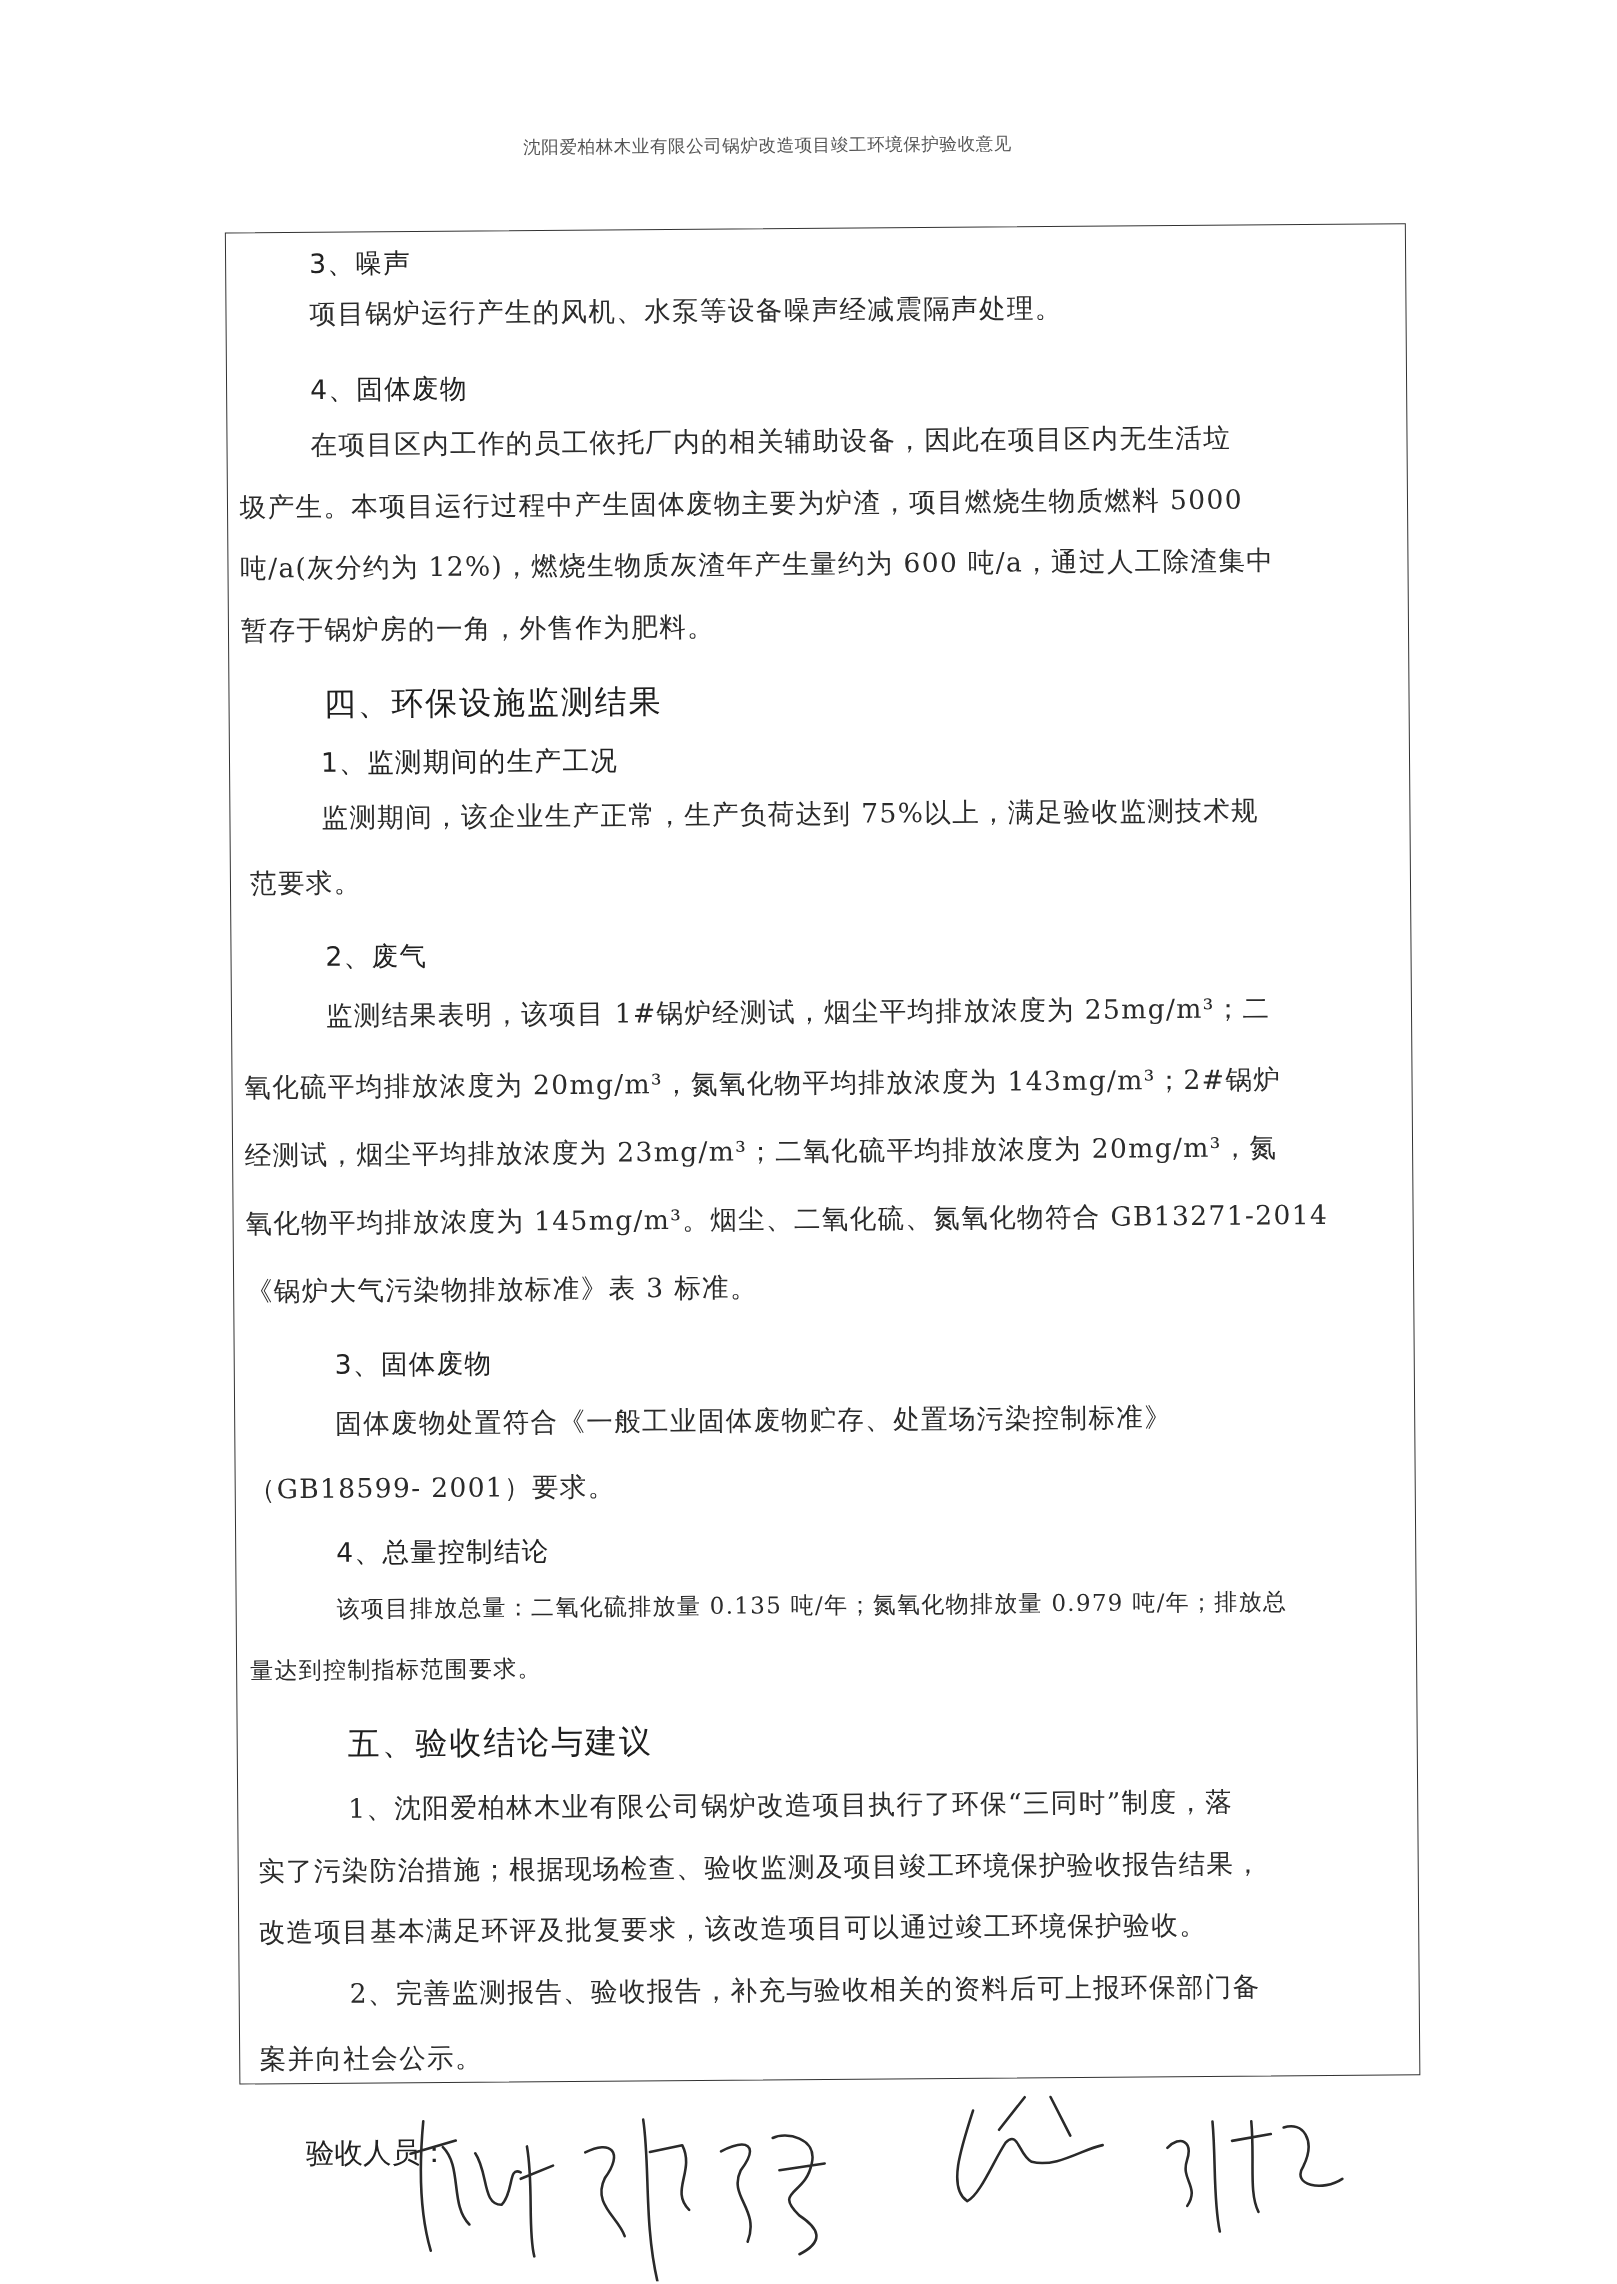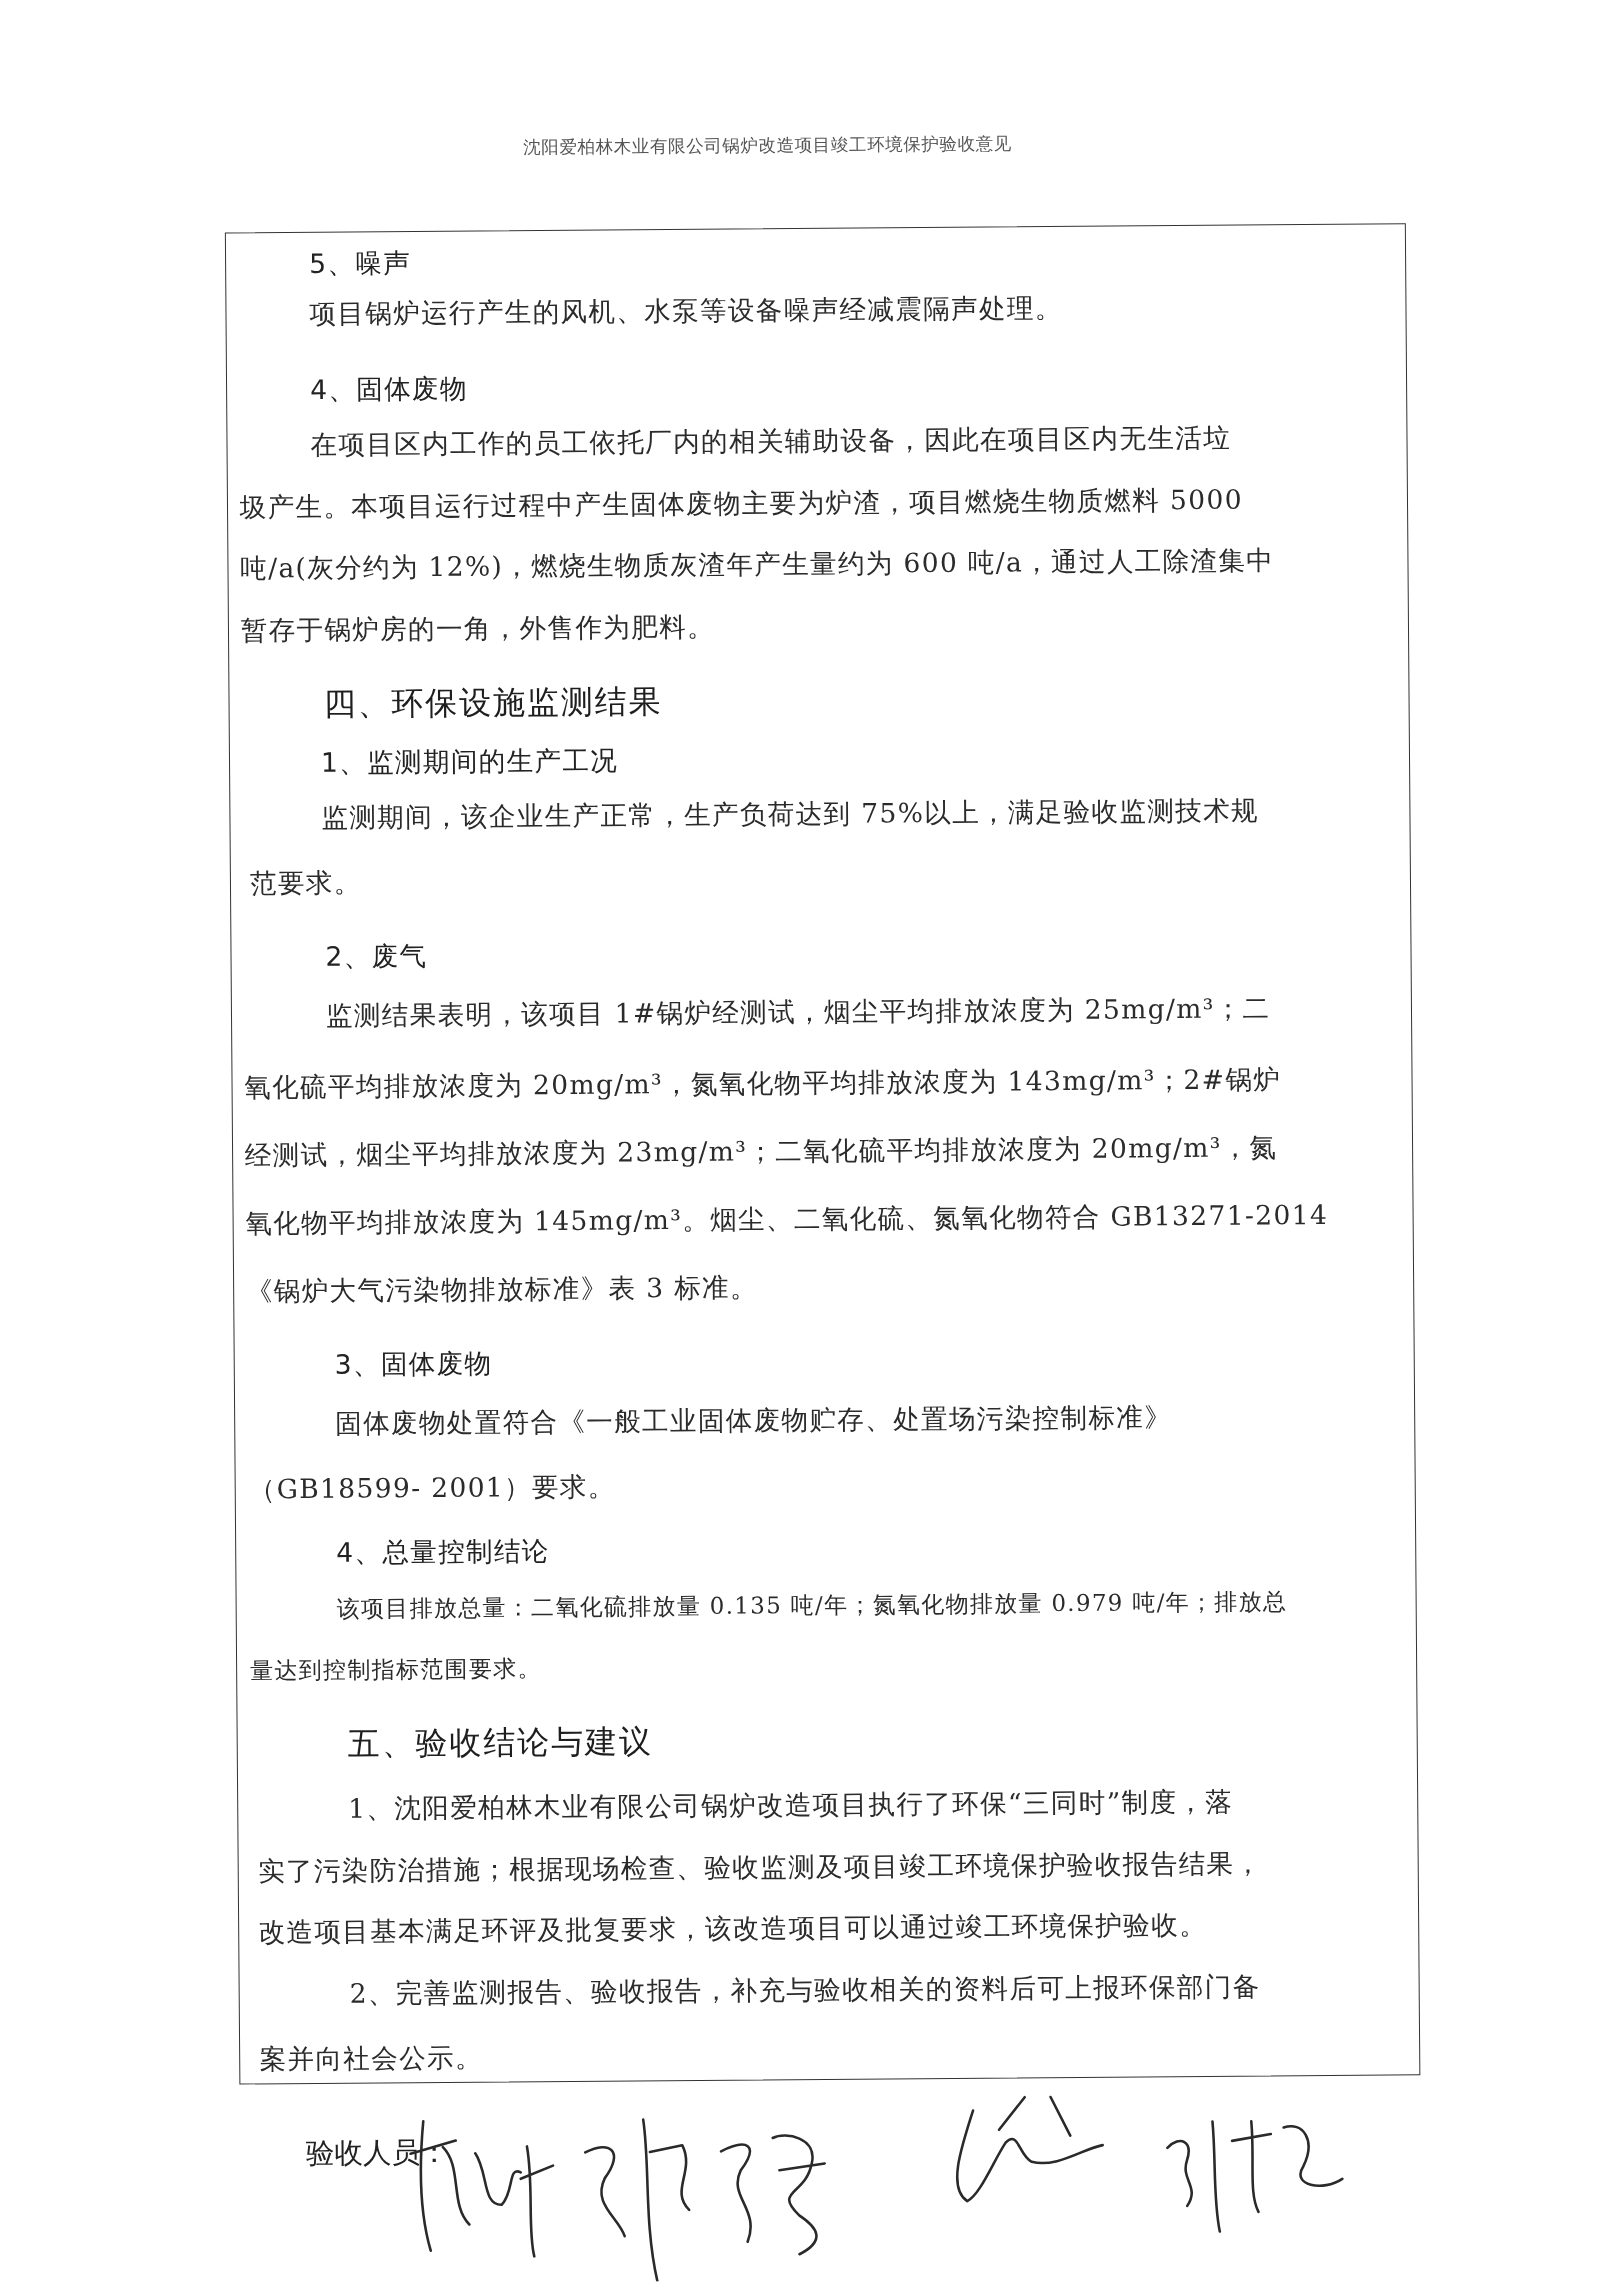--- a/index.html
+++ b/index.html
@@ -82,21 +82,21 @@
   </style>
 </head>
 <body>
 
 <div class="page">
 
   <div class="running-header">沈阳爱柏林木业有限公司锅炉改造项目竣工环境保护验收意见</div>
 
   <div class="box">
 
-    <div class="line sub" style="left:83px; top:13px;">5、噪声</div>
+    <div class="line sub" style="left:83px; top:13px;">3、噪声</div>
     <div class="line" style="left:83px; top:63px;">项目锅炉运行产生的风机、水泵等设备噪声经减震隔声处理。</div>
 
     <div class="line sub" style="left:83px; top:139px;">4、固体废物</div>
     <div class="line" style="left:83px; top:194px;">在项目区内工作的员工依托厂内的相关辅助设备，因此在项目区内无生活垃</div>
     <div class="line" style="left:11.7px; top:256px;">圾产生。本项目运行过程中产生固体废物主要为炉渣，项目燃烧生物质燃料 5000</div>
     <div class="line" style="left:11.7px; top:317px;">吨/a(灰分约为 12%)，燃烧生物质灰渣年产生量约为 600 吨/a，通过人工除渣集中</div>
     <div class="line" style="left:11.7px; top:379px;">暂存于锅炉房的一角，外售作为肥料。</div>
 
     <div class="line sec" style="left:94px; top:450px;">四、环保设施监测结果</div>
 

